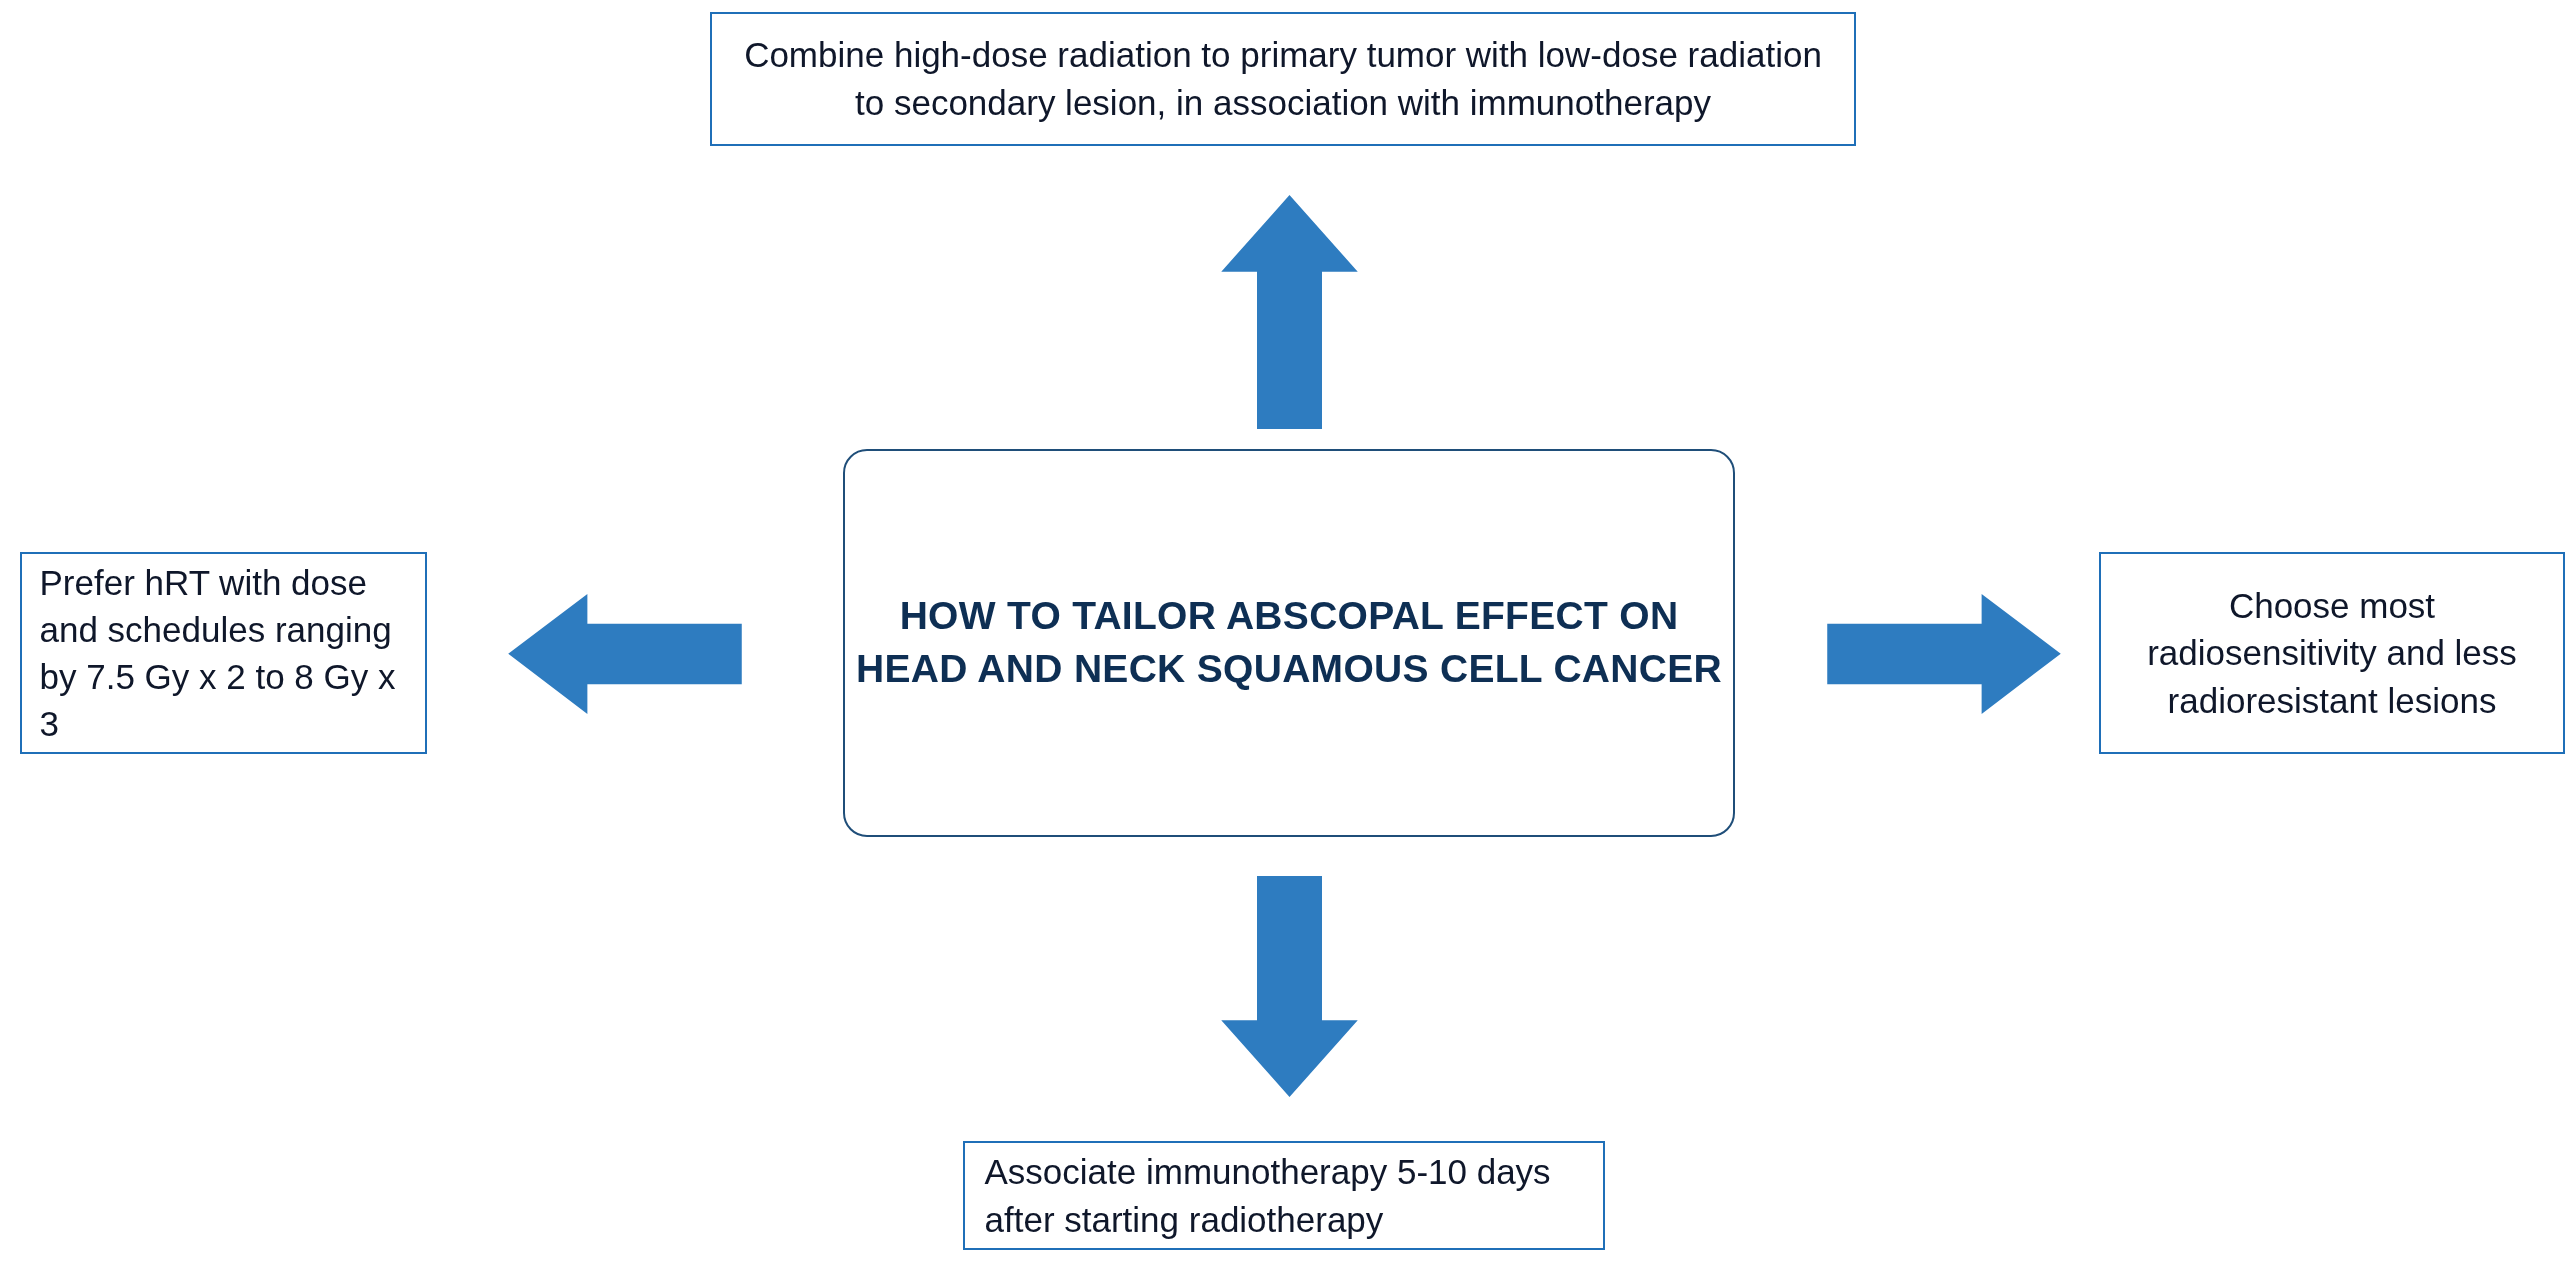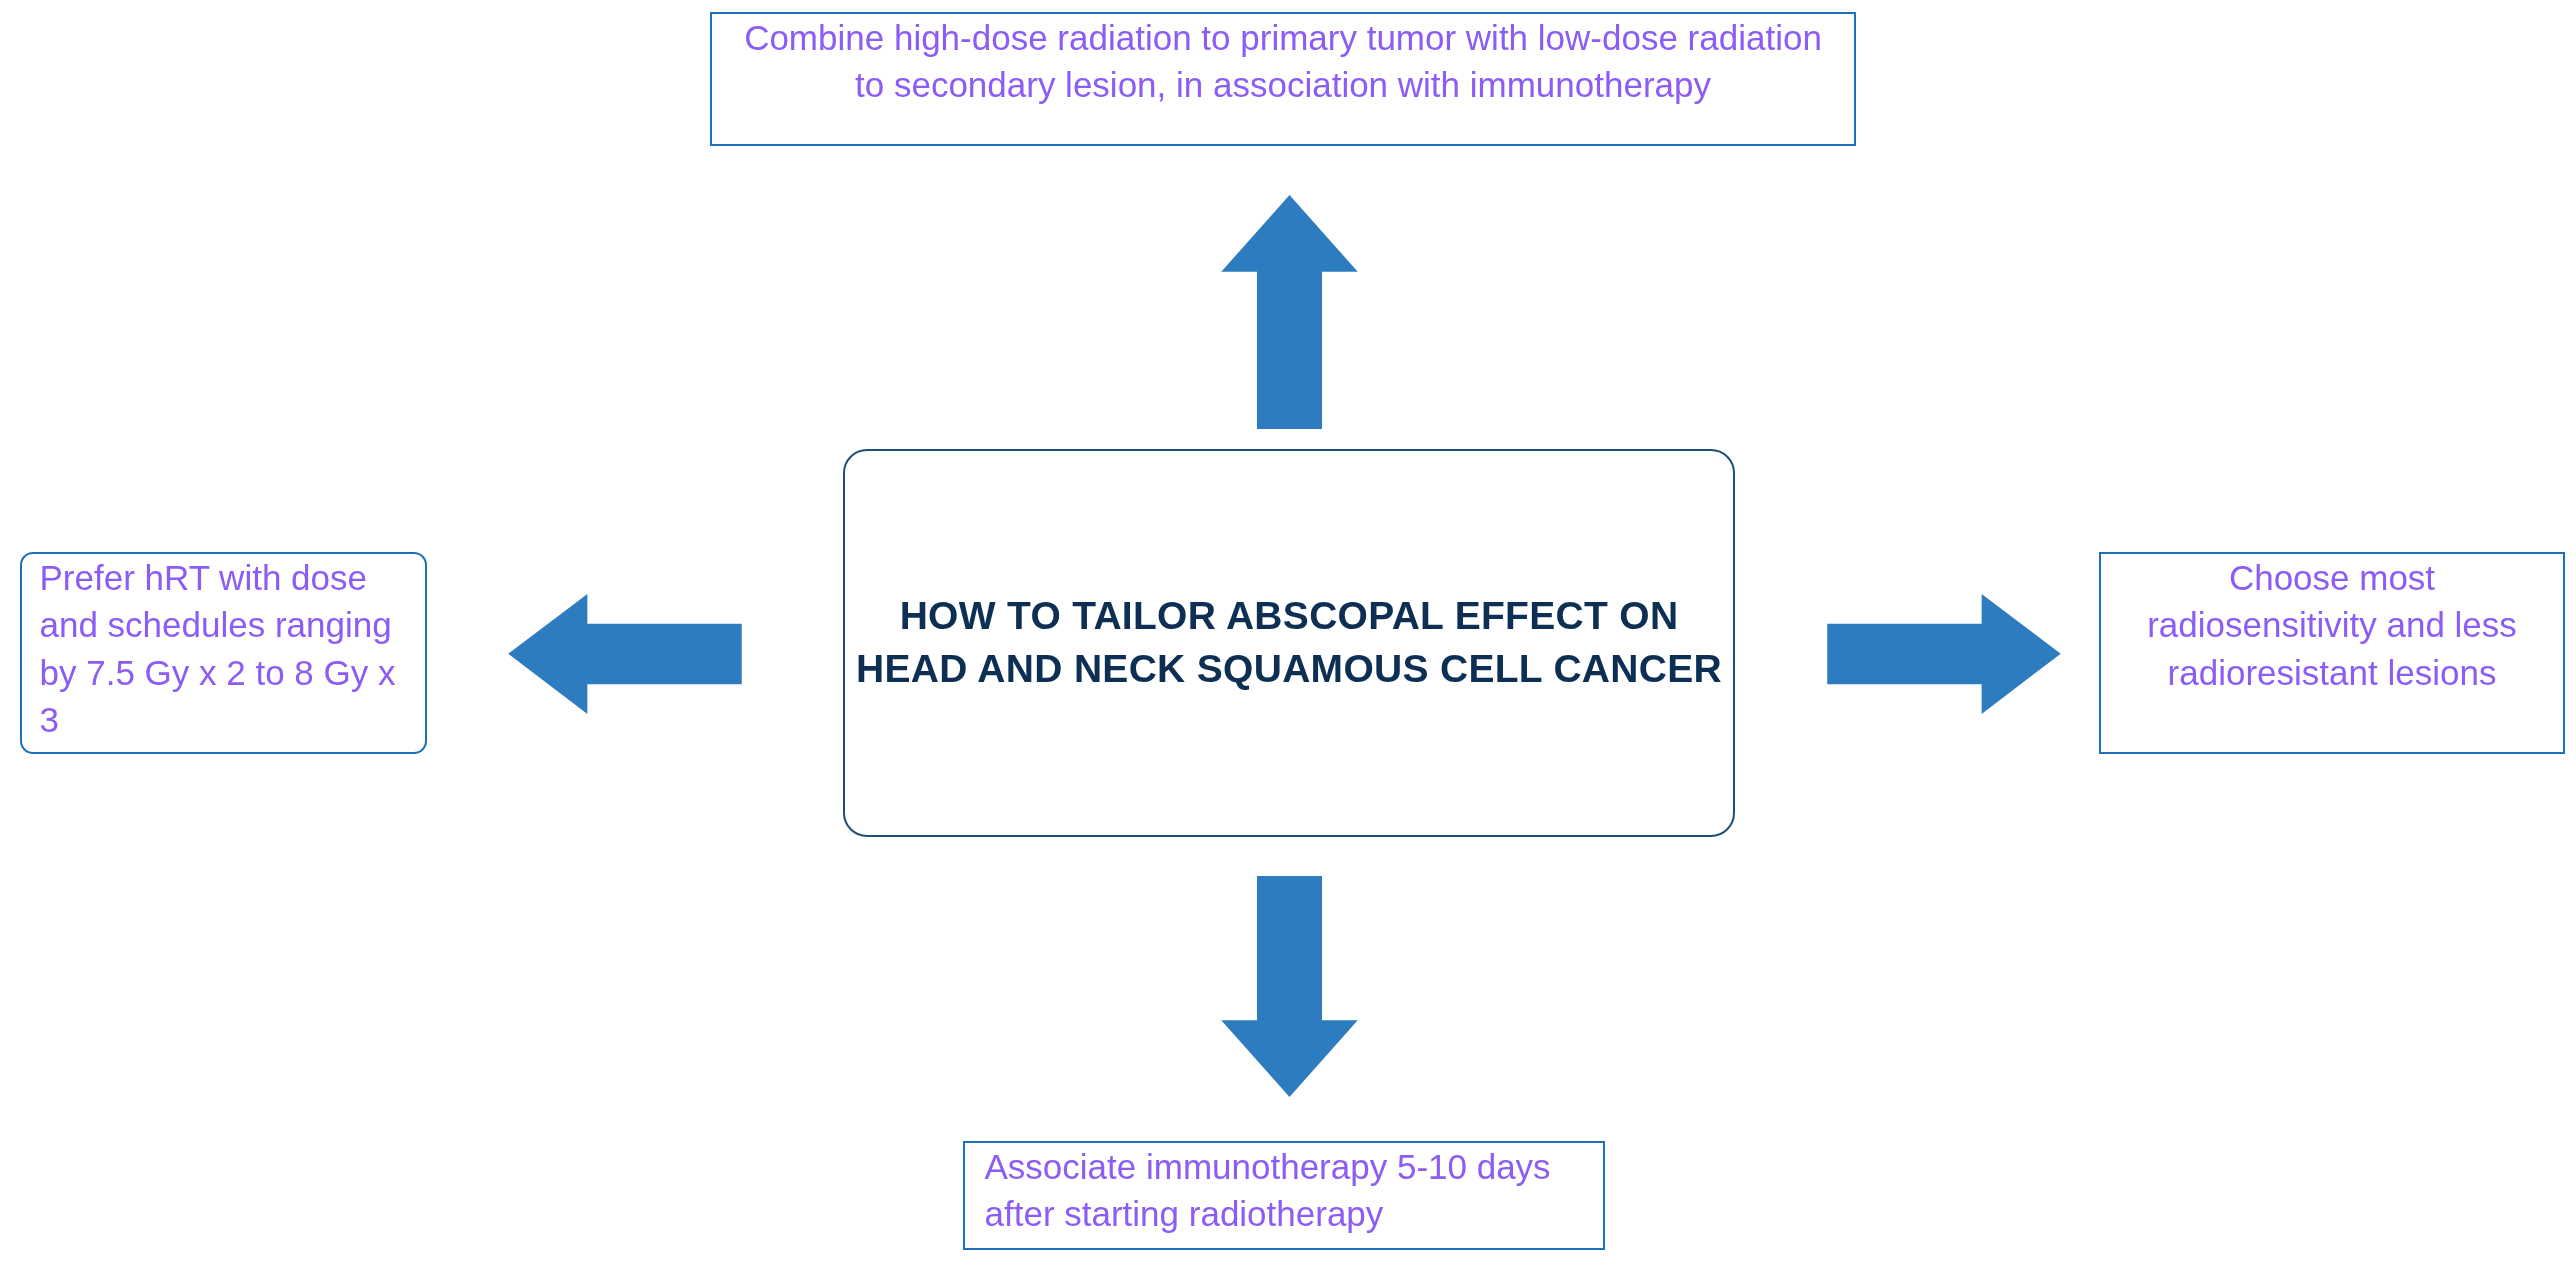--- a/index.html
+++ b/index.html
@@ -17,22 +17,23 @@
     background: #ffffff;
     overflow: hidden;
   }
 
   
   .box {
     position: absolute;
     box-sizing: border-box;
     border: 2px solid #1F6FB8;
     background: #ffffff;
-    color: #8b5cf6;
+    color: #0f172a;
     display: flex;
+    align-items: center;
     justify-content: center;
     text-align: center;
     line-height: 1.35;
   }
   .box .txt {
     display: block;
     width: 100%;
     white-space: pre-line;
   }
 
@@ -47,21 +48,20 @@
 
   #box-left {
     left: 19.5px;
     top: 552px;
     width: 407px;
     height: 202px;
     font-size: 35px;
     justify-content: flex-start;
     text-align: left;
     padding: 0 18px;
-    border-radius: 13px;
   }
   #box-left .txt { text-align: left; }
 
   #box-right {
     left: 2099px;
     top: 552px;
     width: 466px;
     height: 202px;
     font-size: 35px;
     padding: 0 13px;

